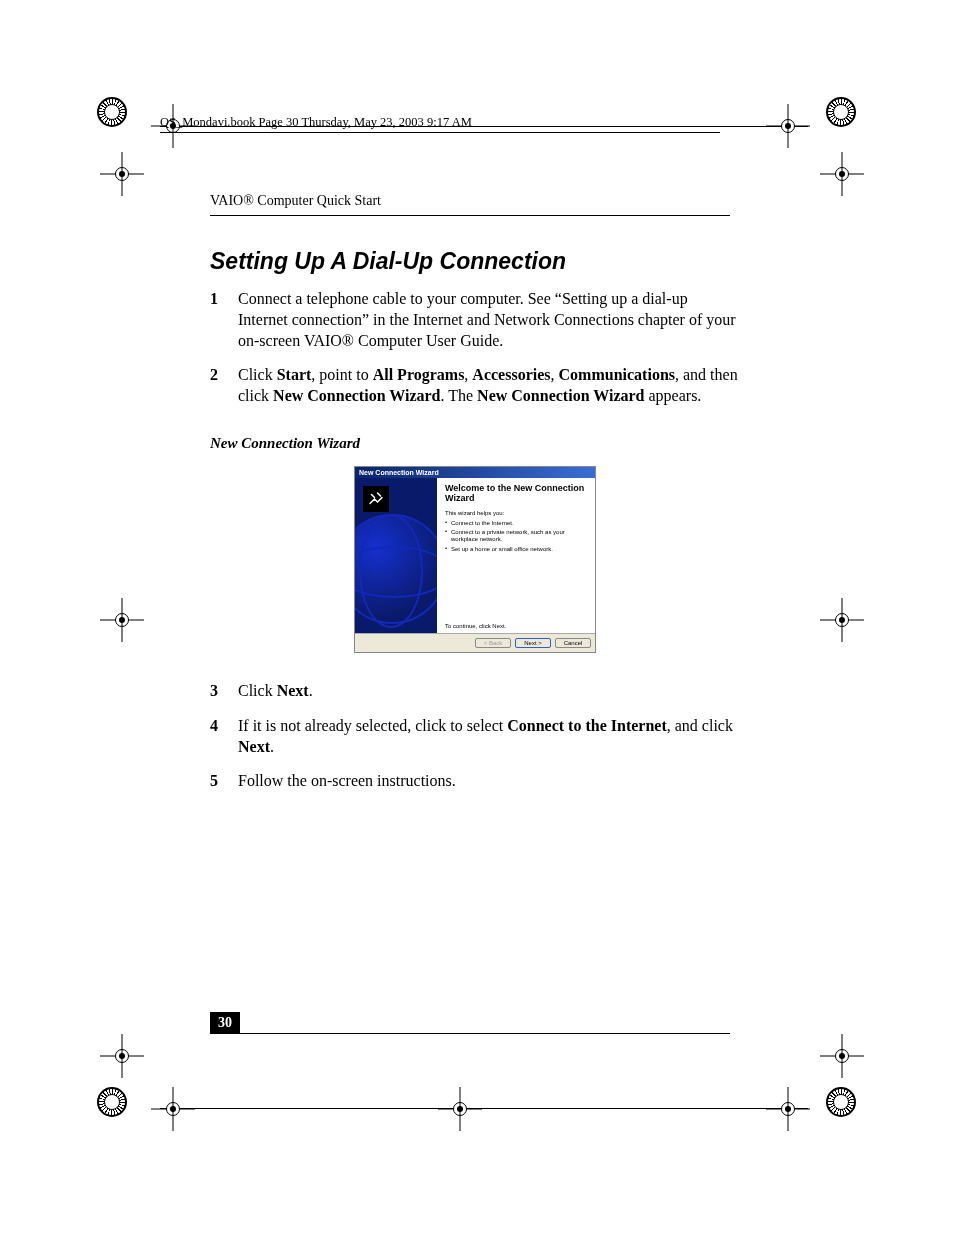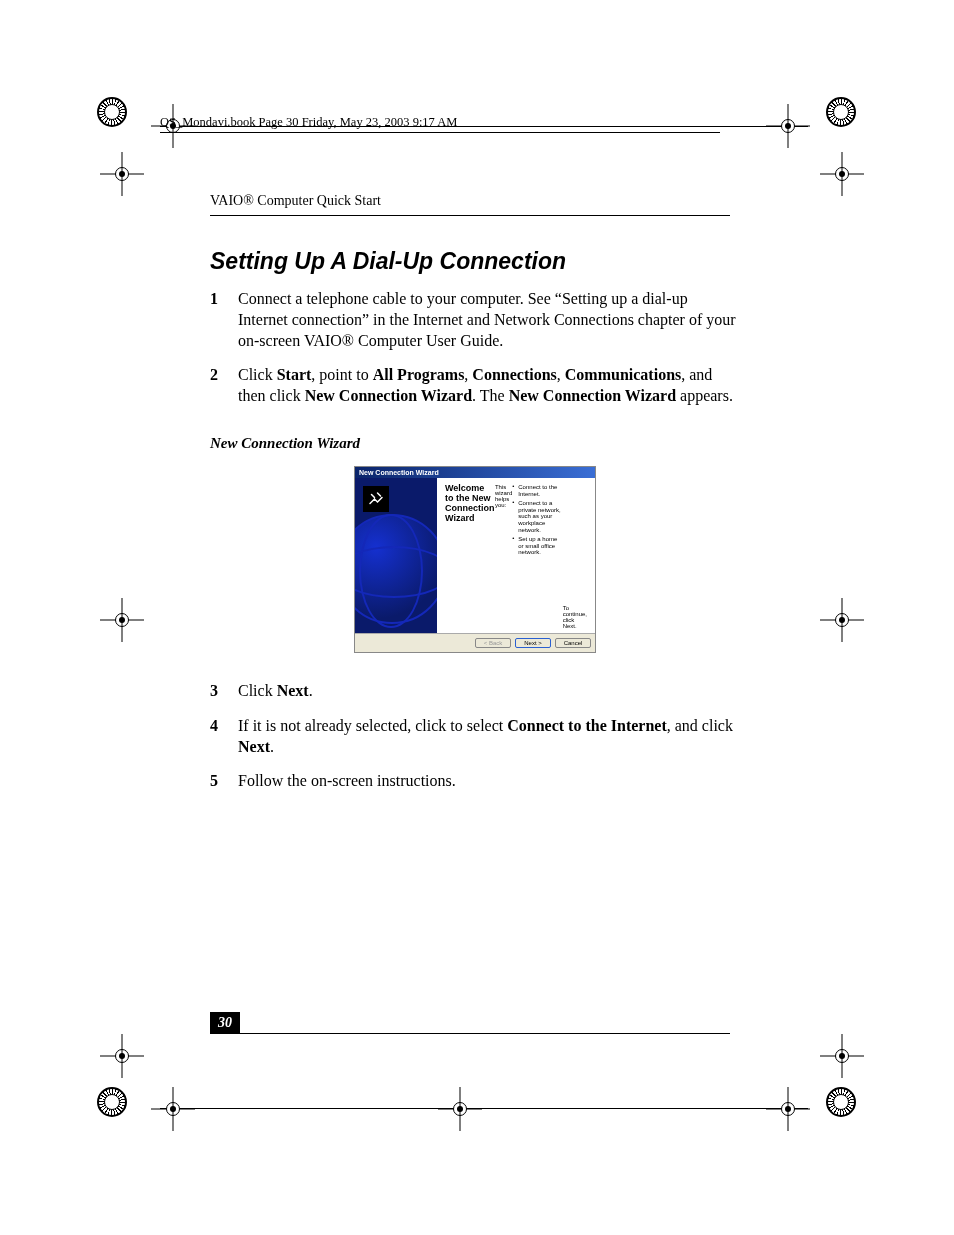--- a/index.html
+++ b/index.html
@@ -125,21 +125,21 @@
     display: flex;
     align-items: center;
     justify-content: center;
   }
   .wizard-right {
     flex: 1;
     padding: 6px 8px 4px 8px;
     font-size: 6px;
     color: #000;
     display: flex;
-    flex-direction: row;
+    flex-direction: column;
   }
   .wizard-heading {
     font-size: 9px;
     font-weight: bold;
     margin-bottom: 6px;
     line-height: 1.1;
   }
   .wizard-help {
     margin-bottom: 4px;
   }
@@ -188,21 +188,20 @@
     top: 1012px;
     width: 30px;
     height: 22px;
     background: #000;
     color: #fff;
     font-weight: bold;
     font-size: 14px;
     display: flex;
     align-items: center;
     justify-content: center;
-    font-style: italic;
   }
   .bottom-rule {
     position: absolute;
     left: 240px;
     top: 1033px;
     width: 490px;
     border-top: 1.5px solid #000;
   }
   
   .regmark {
@@ -307,37 +306,37 @@
   </div>
 <div class="crosshair" style="left:151px; top:104px;">
     <div class="dot"></div>
   </div>
 <div class="crosshair" style="left:766px; top:104px;">
     <div class="dot"></div>
   </div>
 
 <div class="page">
 
-  <div class="book-header">QS_Mondavi.book  Page 30  Friday, May 23, 2003  9:17 AM</div>
+  <div class="book-header">QS_Mondavi.book  Page 30  Thursday, May 23, 2003  9:17 AM</div>
 
   <div class="running-head">VAIO® Computer Quick Start</div>
   <div class="top-rule"></div>
 
   <h1 class="title">Setting Up A Dial-Up Connection</h1>
 
 
 
   <ol class="steps">
     <li>
       <span class="num">1</span>
       <span>Connect a telephone cable to your computer. See “Setting up a dial-up Internet connection” in the Internet and Network Connections chapter of your on-screen VAIO® Computer User Guide.</span>
     </li>
     <li>
       <span class="num">2</span>
-      <span>Click <b>Start</b>, point to <b>All Programs</b>, <b>Connections</b>, <b>Communications</b>, and then click <b>New Connection Wizard</b>. The <b>New Connection Wizard</b> appears.</span>
+      <span>Click <b>Start</b>, point to <b>All Programs</b>, <b>Accessories</b>, <b>Communications</b>, and then click <b>New Connection Wizard</b>. The <b>New Connection Wizard</b> appears.</span>
     </li>
   </ol>
 
   <div class="fig-caption">New Connection Wizard</div>
 
   <div class="wizard-fig">
     <div class="wizard-titlebar">New Connection Wizard</div>
     <div class="wizard-body">
       <div class="wizard-left">
         <div class="wizard-globe"></div>

